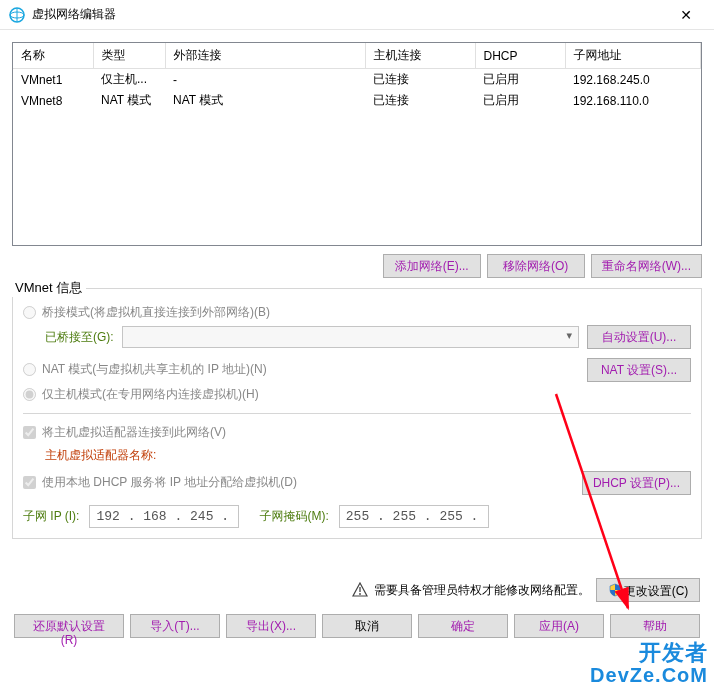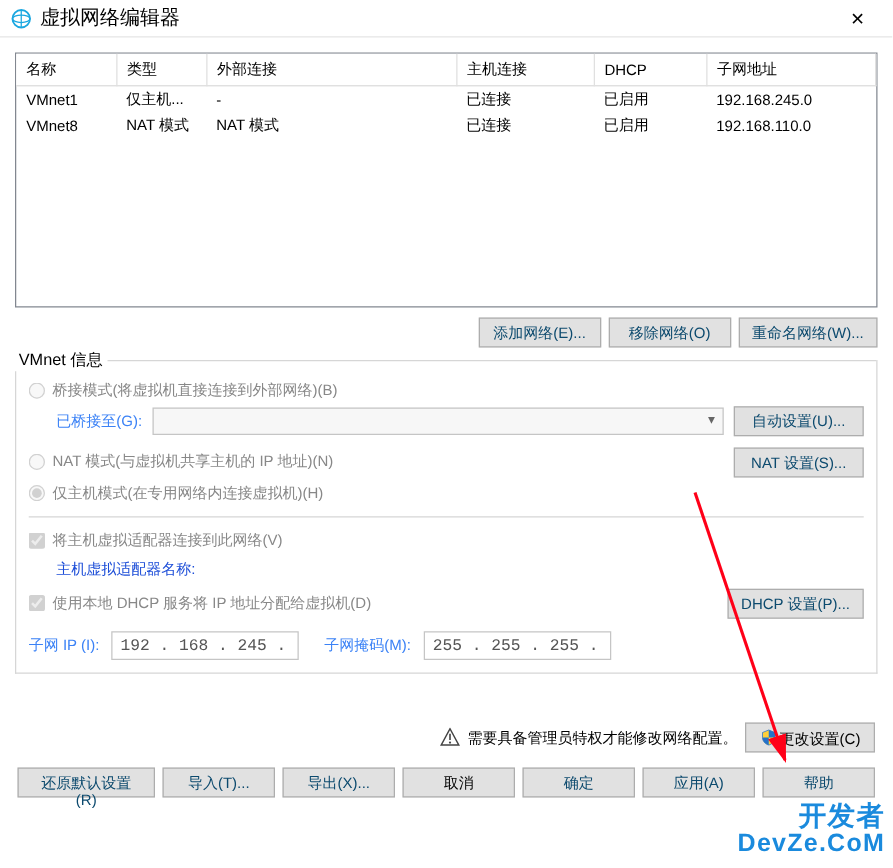--- a/index.html
+++ b/index.html
@@ -17,21 +17,21 @@
   display: flex;
   align-items: center;
   padding: 0 8px;
   border-bottom: 1px solid #e5e5e5;
 }
 .titlebar .icon {
   width: 18px; height: 18px;
   margin-right: 6px;
   display: flex; align-items: center; justify-content: center;
 }
-.titlebar .title { flex: 1; font-size: 16px; }
+.titlebar .title { flex: 1; font-size: 12px; }
 .titlebar .close {
   width: 40px; height: 28px;
   display: flex; align-items: center; justify-content: center;
   font-size: 14px;
   cursor: pointer;
 }
 .content { padding: 12px; }
 .table-wrap {
   border: 1px solid #828790;
   height: 204px;
@@ -64,21 +64,21 @@
   background: #e1e1e1;
   padding: 4px 10px;
   font-size: 12px;
   font-family: inherit;
   cursor: pointer;
   min-width: 98px;
   height: 24px;
   line-height: 14px;
 }
 .btn.disabled {
-  color: #0c4a6e;
+  color: #a21caf;
   cursor: default;
   text-align: center;
 }
 .fieldset {
   margin-top: 10px;
   position: relative;
   border: 1px solid #d6d6d6;
   border-top: none;
   padding: 12px 10px 10px 10px;
 }
@@ -127,21 +127,21 @@
 }
 .ip-input {
   font-family: "Courier New", monospace;
   border: 1px solid #c5c5c5;
   padding: 3px 6px;
   width: 150px;
   background: #fff;
   color: #555;
   font-size: 13px;
 }
-.label-inline { color: #3b82f6; }
+.label-inline { color: #4d7c0f; }
 .subnet-row {
   display: flex;
   align-items: center;
   gap: 10px;
   margin-top: 10px;
 }
 .admin-row {
   display: flex;
   align-items: center;
   justify-content: flex-end;
@@ -271,21 +271,21 @@
       <input type="radio" checked="" disabled="" style="">
       <span>仅主机模式(在专用网络内连接虚拟机)(H)</span>
     </div>
 
     <div class="sep"></div>
 
     <div class="check-row disabled">
       <input type="checkbox" checked="" disabled="" style="">
       <span>将主机虚拟适配器连接到此网络(V)</span>
     </div>
-    <div class="indent disabled" style="color:#1d4ed8;padding-top:2px;padding-bottom:6px">主机虚拟适配器名称:</div>
+    <div class="indent disabled" style="color:#c2410c;padding-top:2px;padding-bottom:6px">主机虚拟适配器名称:</div>
 
     <div class="rowflex">
       <div class="check-row disabled">
         <input type="checkbox" checked="" disabled="" style="">
         <span>使用本地 DHCP 服务将 IP 地址分配给虚拟机(D)</span>
       </div>
       <button class="btn right-btn disabled">DHCP 设置(P)...</button>
     </div>
 
     <div class="subnet-row">

